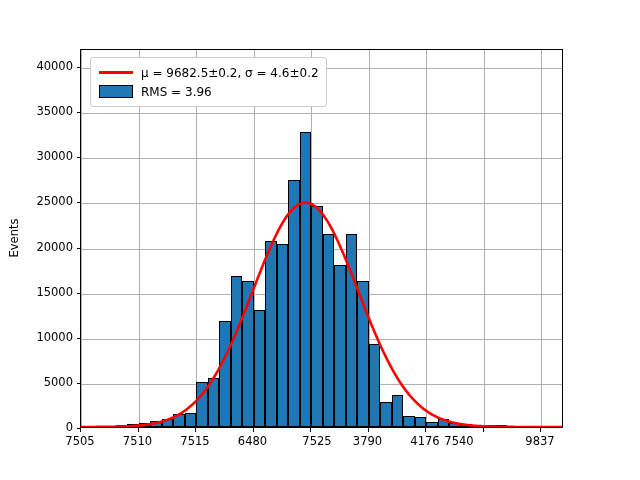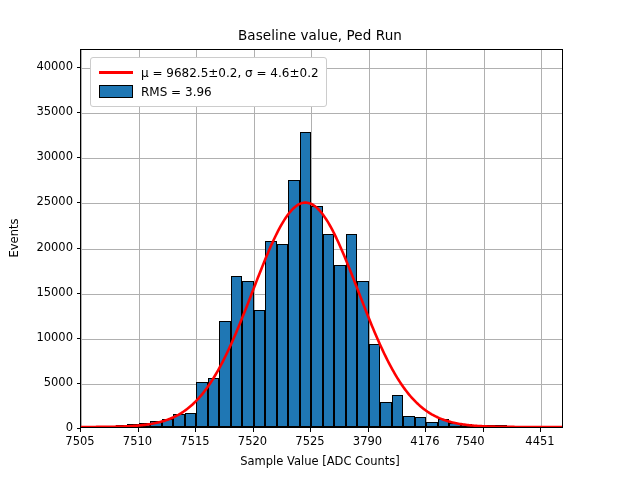--- a/index.html
+++ b/index.html
@@ -162,21 +162,20 @@
     font-size: 12px;
     color: #000000;
     white-space: nowrap;
   }
 </style>
 </head>
 <body>
 
 <div id="figure">
 
-  <div id="chart-title">Baseline value, Ped Run</div>
 
   <div id="plot-area">
     <div id="gridlines-v">
         <div class="gridline-v" style="left: 0px;"></div>
         <div class="gridline-v" style="left: 57.5px;"></div>
         <div class="gridline-v" style="left: 115px;"></div>
         <div class="gridline-v" style="left: 172.5px;"></div>
         <div class="gridline-v" style="left: 230px;"></div>
         <div class="gridline-v" style="left: 287.5px;"></div>
         <div class="gridline-v" style="left: 345px;"></div>
@@ -235,31 +234,31 @@
   </div>
 
   <div id="xticks">
       <div class="tick-x" style="left: 80px;"></div>
       <div class="ticklabel-x" style="left: 80px;">7505</div>
       <div class="tick-x" style="left: 137.5px;"></div>
       <div class="ticklabel-x" style="left: 137.5px;">7510</div>
       <div class="tick-x" style="left: 195px;"></div>
       <div class="ticklabel-x" style="left: 195px;">7515</div>
       <div class="tick-x" style="left: 252.5px;"></div>
-      <div class="ticklabel-x" style="left: 252.5px;">7520</div>
+      <div class="ticklabel-x" style="left: 252.5px;">6480</div>
       <div class="tick-x" style="left: 310px;"></div>
-      <div class="ticklabel-x" style="left: 310px;">7525</div>
+      <div class="ticklabel-x" style="left: 317px;">7525</div>
       <div class="tick-x" style="left: 367.5px;"></div>
       <div class="ticklabel-x" style="left: 367.5px;">3790</div>
       <div class="tick-x" style="left: 425px;"></div>
       <div class="ticklabel-x" style="left: 425px;">4176</div>
       <div class="tick-x" style="left: 482.5px;"></div>
-      <div class="ticklabel-x" style="left: 470px;">7540</div>
+      <div class="ticklabel-x" style="left: 459px;">7540</div>
       <div class="tick-x" style="left: 540px;"></div>
-      <div class="ticklabel-x" style="left: 540px;">4451</div>
+      <div class="ticklabel-x" style="left: 540px;">9837</div>
     </div>
   <div id="yticks">
       <div class="tick-y" style="top: 428px;"></div>
       <div class="ticklabel-y" style="top: 428px;">0</div>
       <div class="tick-y" style="top: 382.88px;"></div>
       <div class="ticklabel-y" style="top: 382.88px;">5000</div>
       <div class="tick-y" style="top: 337.76px;"></div>
       <div class="ticklabel-y" style="top: 337.76px;">10000</div>
       <div class="tick-y" style="top: 292.64px;"></div>
       <div class="ticklabel-y" style="top: 292.64px;">15000</div>
@@ -268,21 +267,20 @@
       <div class="tick-y" style="top: 202.4px;"></div>
       <div class="ticklabel-y" style="top: 202.4px;">25000</div>
       <div class="tick-y" style="top: 157.29px;"></div>
       <div class="ticklabel-y" style="top: 157.29px;">30000</div>
       <div class="tick-y" style="top: 112.17px;"></div>
       <div class="ticklabel-y" style="top: 112.17px;">35000</div>
       <div class="tick-y" style="top: 67.05px;"></div>
       <div class="ticklabel-y" style="top: 67.05px;">40000</div>
     </div>
 
-  <div id="xlabel">Sample Value [ADC Counts]</div>
   <div id="ylabel">Events</div>
 
   <div id="legend">
     <div class="legend-row">
       <span class="legend-line"></span>
       <span class="legend-text">μ = 9682.5±0.2, σ = 4.6±0.2</span>
     </div>
     <div class="legend-row">
       <span class="legend-patch"></span>
       <span class="legend-text">RMS = 3.96</span>

